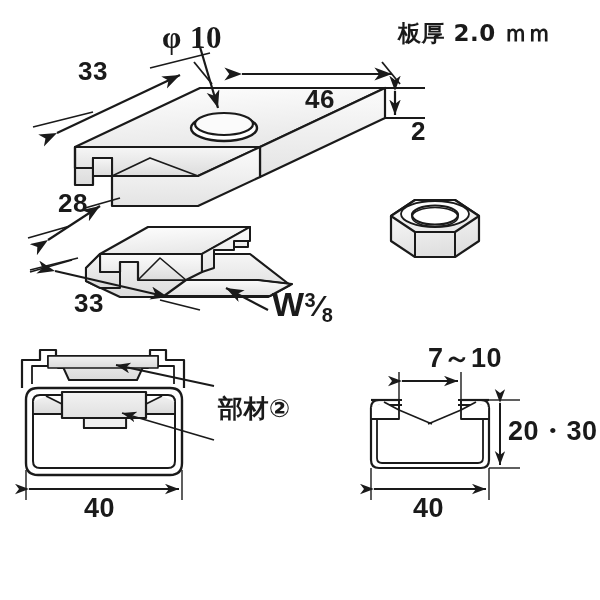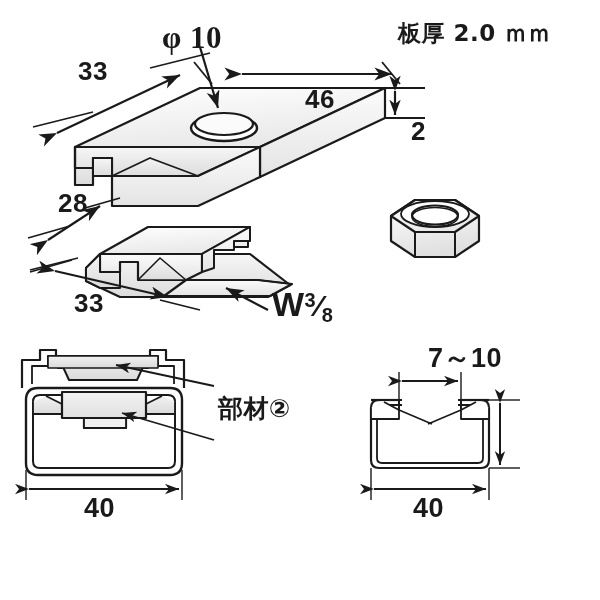--- a/index.html
+++ b/index.html
@@ -321,14 +321,15 @@
 
 
   <div class="txt jp-sm" style="left:218px; top:396px;">部材②</div>
 
   <div class="txt dim-num-sm" style="left:84px; top:495px;">40</div>
 
   <div class="txt dim-num-sm" style="left:413px; top:495px;">40</div>
 
   <div class="txt dim-num-sm" style="left:428px; top:345px;text-align:right;">7～10</div>
 
+  <div class="txt dim-num-sm" style="left:508px; top:418px;">20・30</div>
 
 </div>
 
 </body></html>

